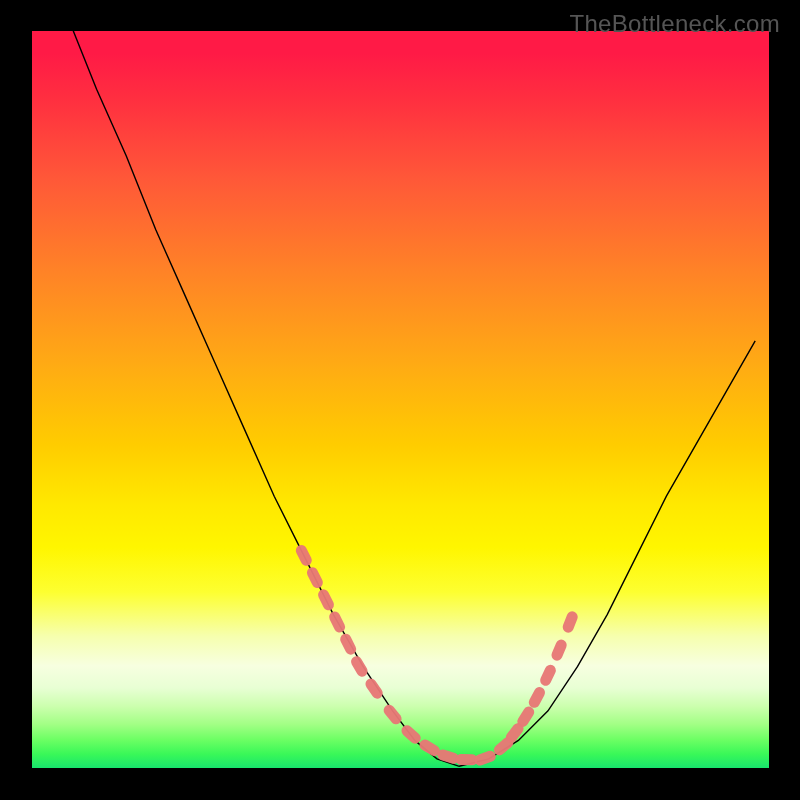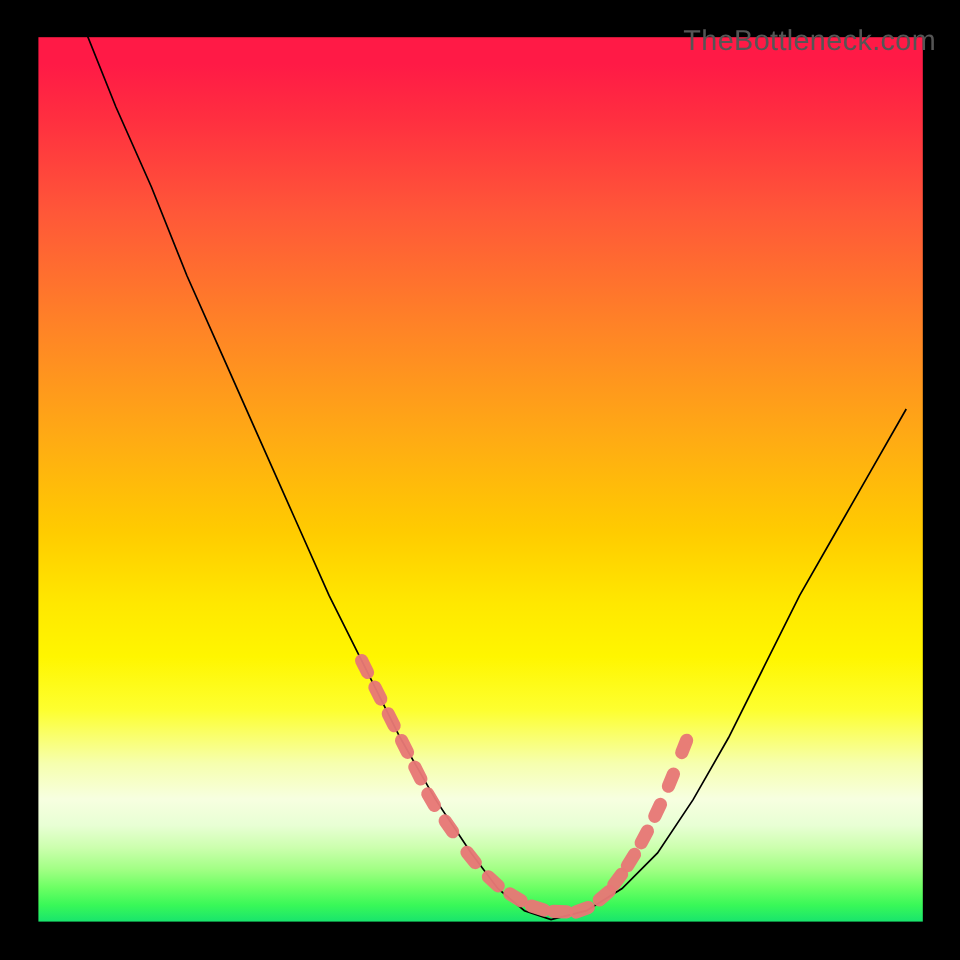--- a/index.html
+++ b/index.html
@@ -6,21 +6,21 @@
   body {
     width: 800px;
     height: 800px;
     background: #000;
     position: relative;
     font-family: Arial, Helvetica, sans-serif;
     overflow: hidden;
   }
   .watermark {
     position: absolute;
-    top: 21px;
+    top: 10px;
     right: 20px;
     color: #555555;
     font-size: 24px;
     font-weight: 400;
     letter-spacing: 0.3px;
     z-index: 5;
   }
   .plot-frame {
     position: absolute;
     left: 30px;

